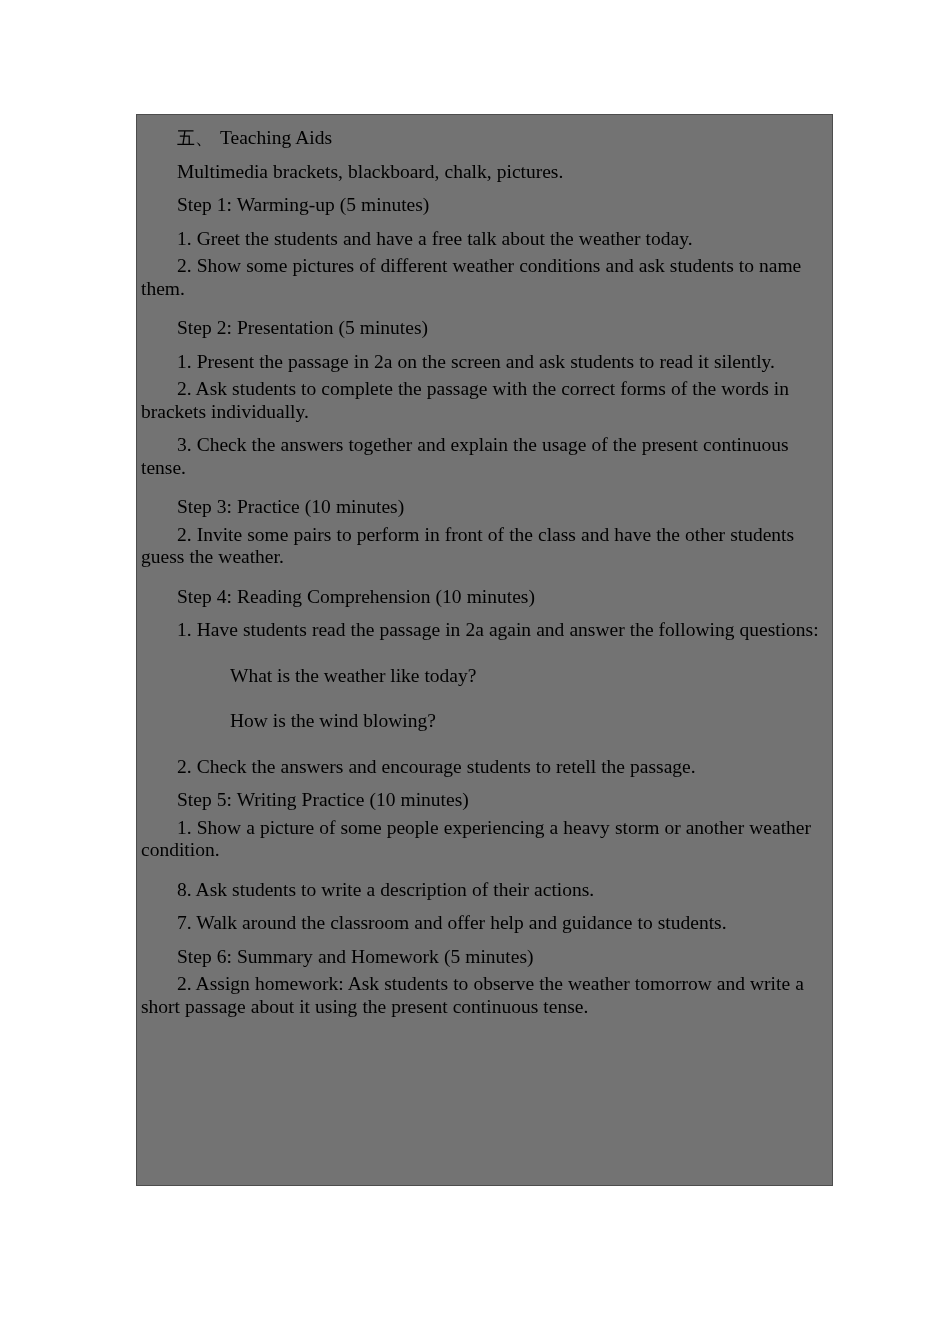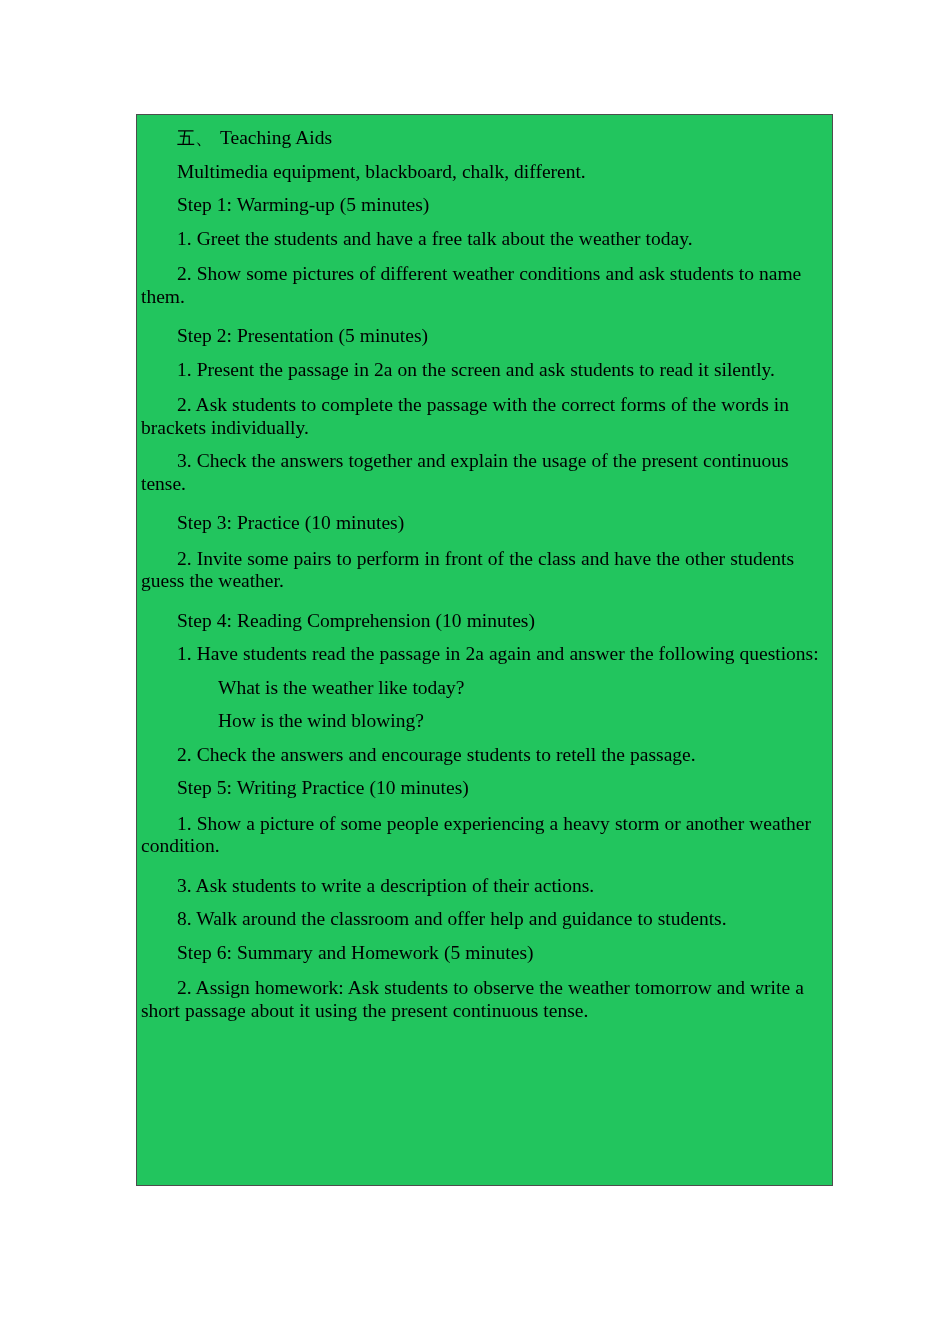--- a/index.html
+++ b/index.html
@@ -19,21 +19,21 @@
 
   
   #doc-frame {
     position: absolute;
     left: 136px;
     top: 114px;
     width: 697px;
     height: 1072px;
     border: 1px solid #4d4d4d;
     box-sizing: border-box;
-    background: #22c55e;
+    background: #737373;
   }
 
   #doc-body {
     position: absolute;
     left: 4px;
     top: 6px;
     width: 679px;
     box-sizing: border-box;
   }
 
@@ -51,61 +51,61 @@
 
   
   p.para.single {
     line-height: 33.5px;
   }
 
   
   p.para.wrap {
     line-height: 22.5px;
     margin-bottom: 11px;
-    margin-top: 8px;
+    margin-top: 0;
   }
   p.para.wrap:first-child { margin-top: 0; }
 
   
   p.question {
-    margin: 0;
+    margin: 12px;
     padding: 0;
     font-size: 19.5px;
     line-height: 33.5px;
     text-indent: 77px;
   }
 
   
   .cn-num {
     font-family: "DejaVu Sans", "Liberation Sans", sans-serif;
     font-size: 18px;
   }
   .heading-gap { display: inline-block; width: 7px; }
 </style>
 </head>
 <body>
 
 <div id="doc-frame">
   <div id="doc-body">
       <p class="para single"><span class="cn-num">五、</span><span class="heading-gap"></span><span>Teaching Aids</span></p>
-      <p class="para single">Multimedia equipment, blackboard, chalk, different.</p>
+      <p class="para single">Multimedia brackets, blackboard, chalk, pictures.</p>
       <p class="para single">Step 1: Warming-up (5 minutes)</p>
       <p class="para single">1. Greet the students and have a free talk about the weather today.</p>
       <p class="para wrap">2. Show some pictures of different weather conditions and ask students to name them.</p>
       <p class="para single">Step 2: Presentation (5 minutes)</p>
       <p class="para single">1. Present the passage in 2a on the screen and ask students to read it silently.</p>
       <p class="para wrap">2. Ask students to complete the passage with the correct forms of the words in brackets individually.</p>
       <p class="para wrap">3. Check the answers together and explain the usage of the present continuous tense.</p>
       <p class="para single">Step 3: Practice (10 minutes)</p>
       <p class="para wrap">2. Invite some pairs to perform in front of the class and have the other students guess the weather.</p>
       <p class="para single">Step 4: Reading Comprehension (10 minutes)</p>
       <p class="para single">1. Have students read the passage in 2a again and answer the following questions:</p>
       <p class="question">What is the weather like today?</p>
       <p class="question">How is the wind blowing?</p>
       <p class="para single">2. Check the answers and encourage students to retell the passage.</p>
       <p class="para single">Step 5: Writing Practice (10 minutes)</p>
       <p class="para wrap">1. Show a picture of some people experiencing a heavy storm or another weather condition.</p>
-      <p class="para single">3. Ask students to write a description of their actions.</p>
-      <p class="para single">8. Walk around the classroom and offer help and guidance to students.</p>
+      <p class="para single">8. Ask students to write a description of their actions.</p>
+      <p class="para single">7. Walk around the classroom and offer help and guidance to students.</p>
       <p class="para single">Step 6: Summary and Homework (5 minutes)</p>
       <p class="para wrap">2. Assign homework: Ask students to observe the weather tomorrow and write a short passage about it using the present continuous tense.</p>
     </div>
 </div>
 
 </body></html>

